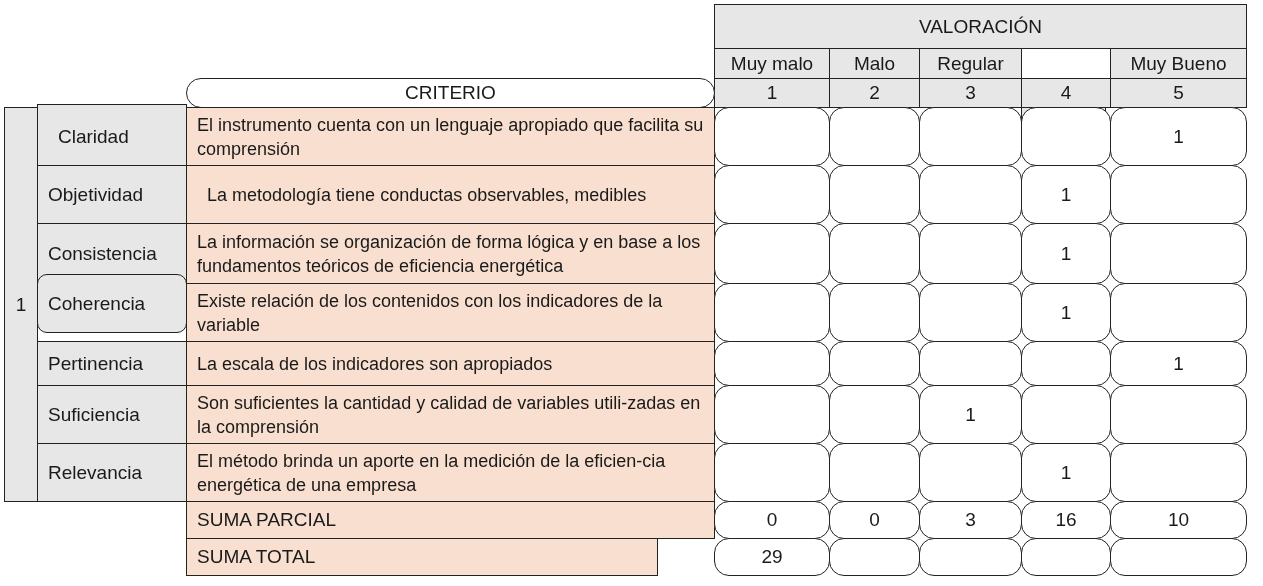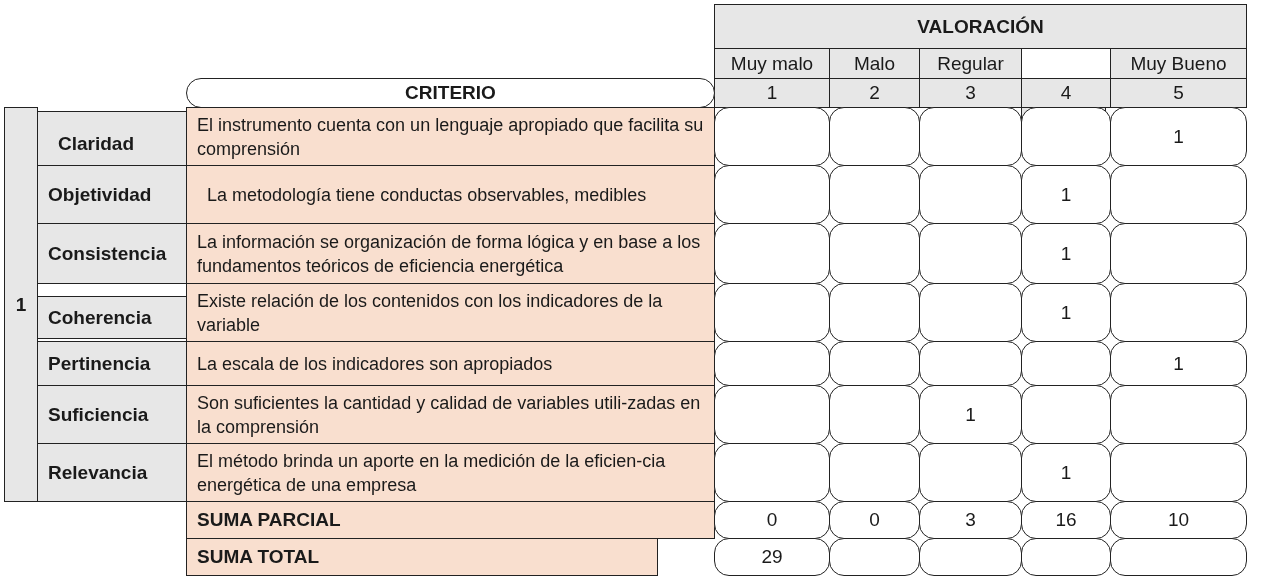--- a/index.html
+++ b/index.html
@@ -5,21 +5,21 @@
   html, body { margin: 0; padding: 0; background: #ffffff; }
   body { width: 1263px; height: 586px; position: relative; overflow: hidden;
          font-family: "Liberation Sans", sans-serif; color: #1a1a1a; }
   .cell { position: absolute; box-sizing: border-box; display: flex; align-items: center; }
   .b { border: 1.5px solid #222; }
   .gray { background: #e7e7e7; }
   .peach { background: #f9dfcf; }
   .white { background: #ffffff; border-radius: 15px; }
   .center { justify-content: center; text-align: center; }
   .left { justify-content: flex-start; text-align: left; padding-left: 10px; }
-  .bold { font-weight: bold; }
+  .bold { font-weight: normal; }
   .f19 { font-size: 19px; }
   .f18 { font-size: 18px; line-height: 24px; }
 </style>
 </head>
 <body>
 
 <div id="table">
     <div class="cell b gray center bold f19" style="left: 714px; top: 4px; width: 533px; height: 45px;">
       <span>VALORACIÓN</span>
     </div>
@@ -52,21 +52,21 @@
     </div>
     <div class="cell b gray center f19" style="left: 1110px; top: 78px; width: 137px; height: 30px;">
       <span>5</span>
     </div>
     <div class="cell b white center bold f19" style="left: 186px; top: 78px; width: 529px; height: 30px;">
       <span>CRITERIO</span>
     </div>
     <div class="cell b gray center bold f19" style="left: 4px; top: 107px; width: 34px; height: 395px;">
       <span>1</span>
     </div>
-    <div class="cell b gray left bold f19" style="left: 37px; top: 111px; width: 150px; height: 66px; padding-left: 20px;">
+    <div class="cell b gray left bold f19" style="left: 37px; top: 104px; width: 150px; height: 66px; padding-left: 20px;">
       <span>Claridad</span>
     </div>
     <div class="cell b peach left f18" style="left: 186px; top: 107px; width: 529px; height: 59px;">
       <span>El instrumento cuenta con un lenguaje apropiado que facilita su comprensión</span>
     </div>
     <div class="cell b white center f19" style="left: 714px; top: 107px; width: 116px; height: 59px;">
       <span></span>
     </div>
     <div class="cell b white center f19" style="left: 829px; top: 107px; width: 91px; height: 59px;">
       <span></span>
@@ -115,21 +115,21 @@
     </div>
     <div class="cell b white center f19" style="left: 919px; top: 223px; width: 103px; height: 61px;">
       <span></span>
     </div>
     <div class="cell b white center f19" style="left: 1021px; top: 223px; width: 90px; height: 61px;">
       <span>1</span>
     </div>
     <div class="cell b white center f19" style="left: 1110px; top: 223px; width: 137px; height: 61px;">
       <span></span>
     </div>
-    <div class="cell b gray left bold f19" style="left: 37px; top: 296px; width: 150px; height: 43px;">
+    <div class="cell b gray left bold f19" style="left: 37px; top: 274px; width: 150px; height: 59px; border-radius: 10px;">
       <span>Coherencia</span>
     </div>
     <div class="cell b peach left f18" style="left: 186px; top: 283px; width: 529px; height: 59px;">
       <span>Existe relación de los contenidos con los indicadores de la variable</span>
     </div>
     <div class="cell b white center f19" style="left: 714px; top: 283px; width: 116px; height: 59px;">
       <span></span>
     </div>
     <div class="cell b white center f19" style="left: 829px; top: 283px; width: 91px; height: 59px;">
       <span></span>

